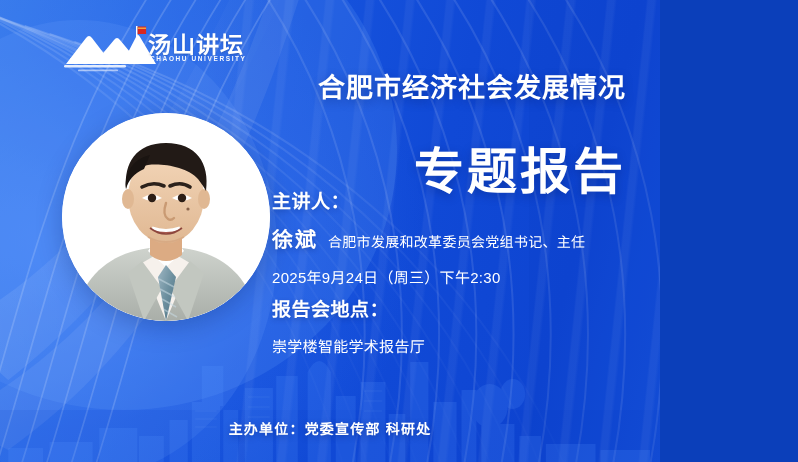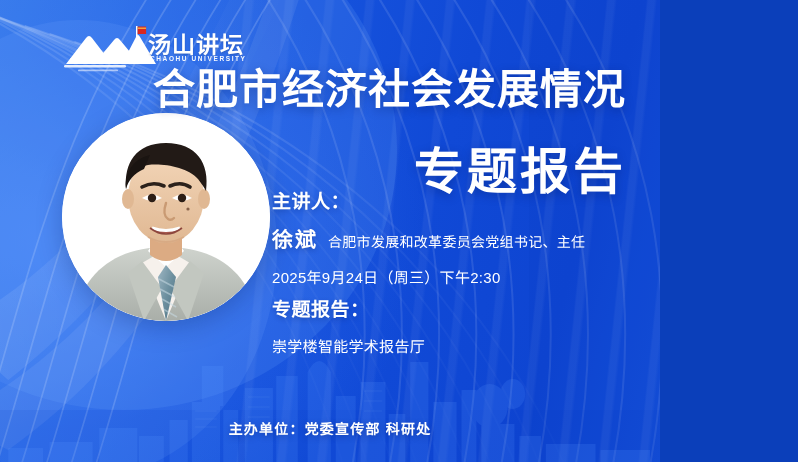--- a/index.html
+++ b/index.html
@@ -109,21 +109,21 @@
   .headline {
     position: absolute;
     right: 34px;
     text-align: right;
     color: #ffffff;
     font-weight: 700;
     white-space: nowrap;
     letter-spacing: 1px;
     text-shadow: 0 3px 10px rgba(3,25,95,.35);
   }
-  #title-line-1 { top: 55px; font-size: 42px; text-align: center; }
+  #title-line-1 { top: 66px; font-size: 27px; text-align: center; }
   #title-line-2 { top: 131px; font-size: 50px; letter-spacing: 3px; margin-left: 24px; }
 
   
   #info {
     position: absolute;
     left: 272px;
     top: 190px;
     color: #ffffff;
   }
   .info-label {
@@ -385,19 +385,19 @@
   <div class="headline" id="title-line-1">合肥市经济社会发展情况</div>
   <div class="headline" id="title-line-2">专题报告</div>
 
   <div id="info">
     <div class="info-label">主讲人：</div>
     <div class="speaker-row">
       <span class="speaker-name">徐斌</span>
       <span class="speaker-title">合肥市发展和改革委员会党组书记、主任</span>
     </div>
     <div class="info-value">2025年9月24日（周三）下午2:30</div>
-    <div class="info-label">专题报告：</div>
+    <div class="info-label">报告会地点：</div>
     <div class="info-value last">崇学楼智能学术报告厅</div>
   </div>
 
   <div id="organizer">主办单位：党委宣传部  科研处</div>
 
 </div>
 
 </body></html>

